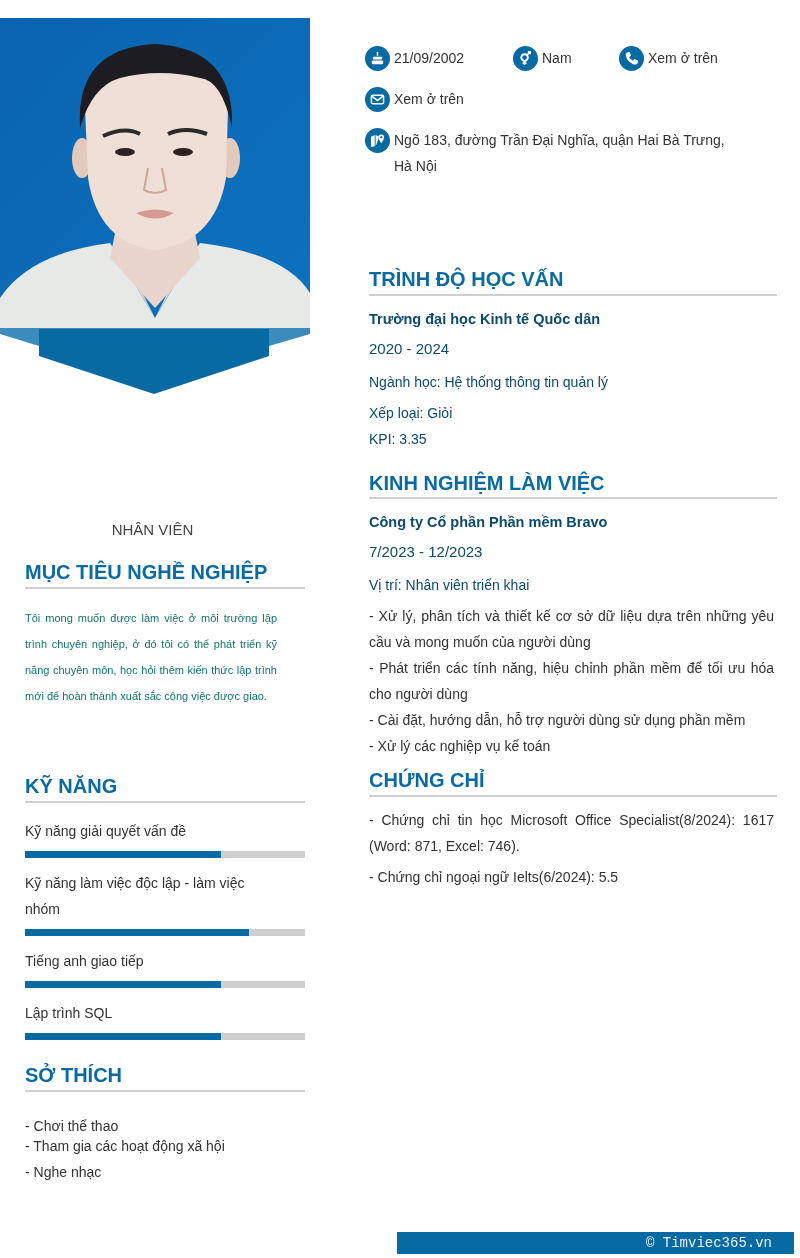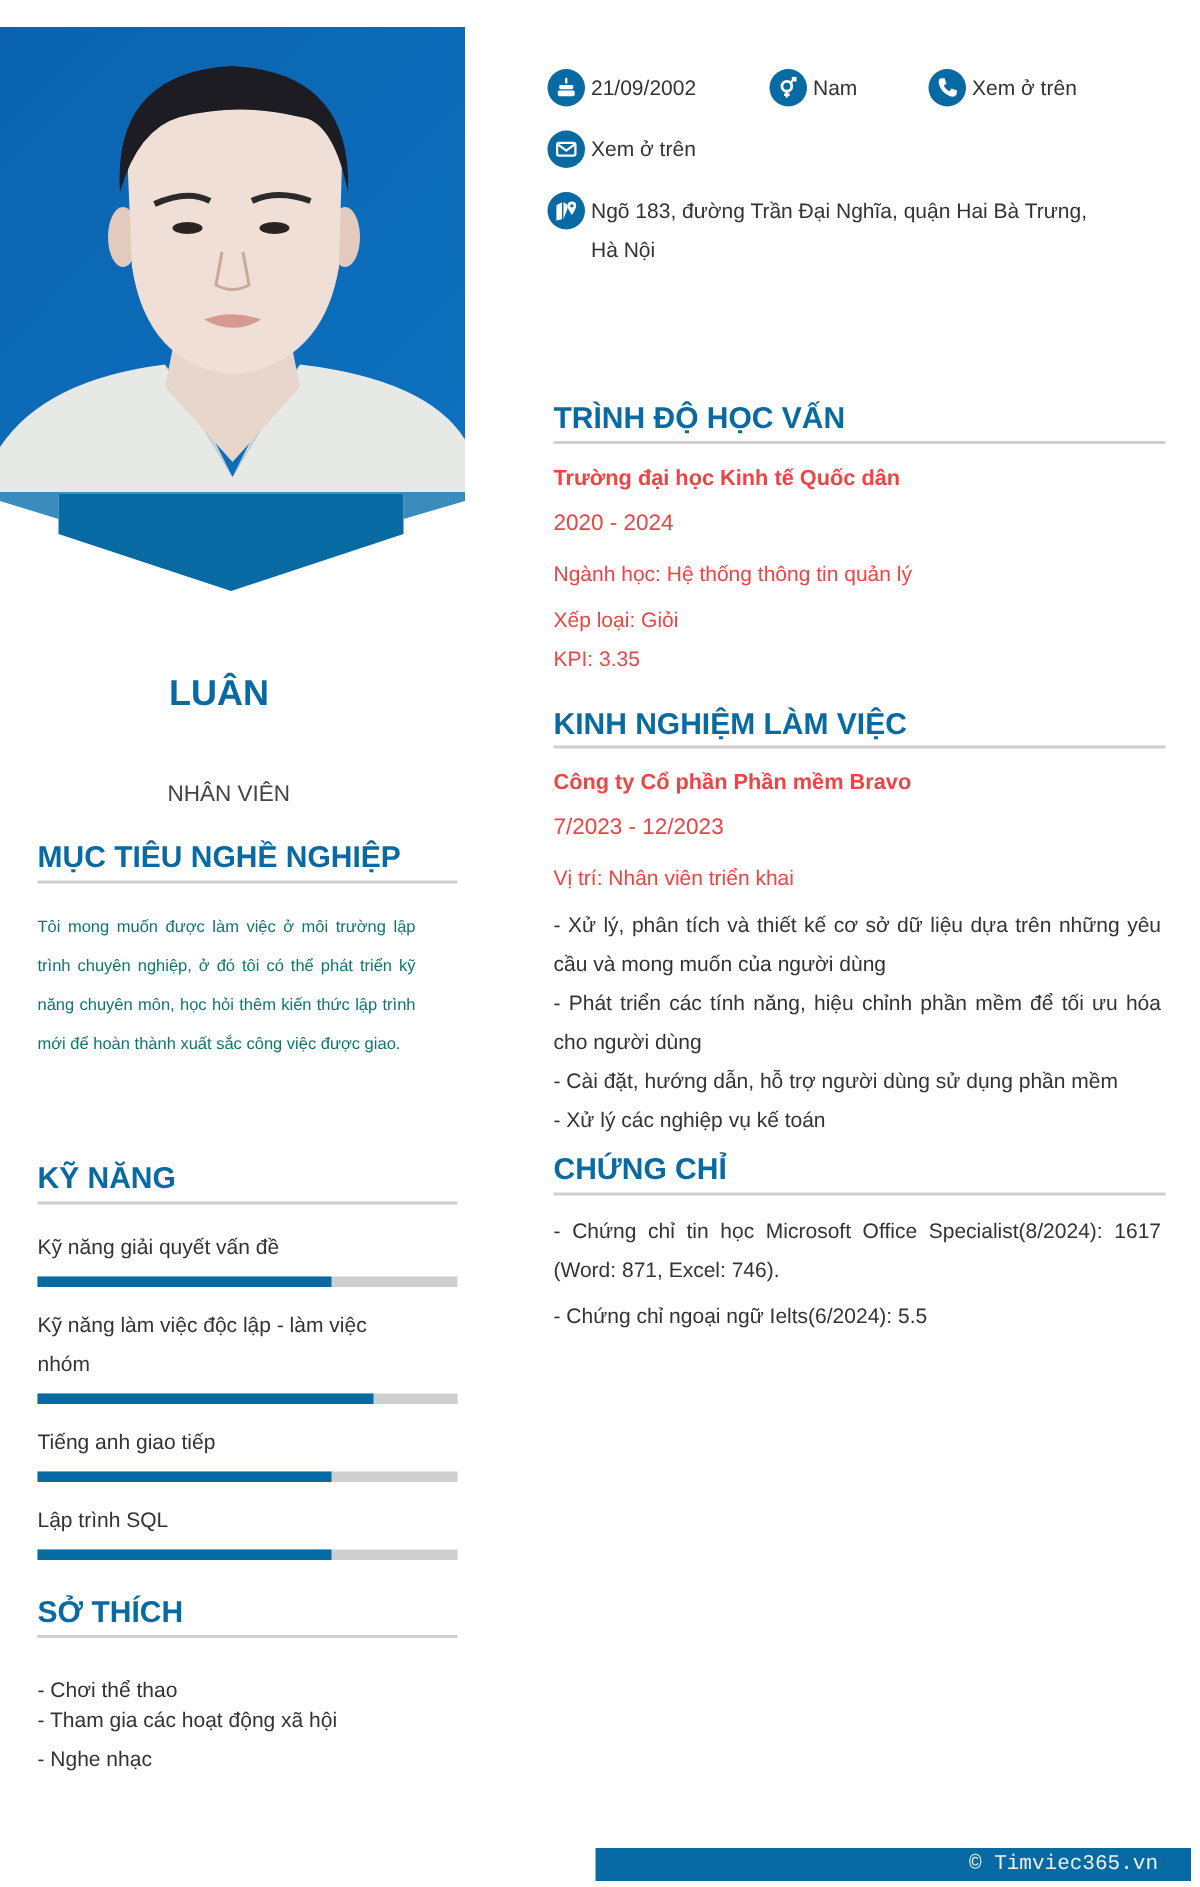--- a/index.html
+++ b/index.html
@@ -22,21 +22,21 @@
   .skill-bar { position: absolute; left: 25px; width: 280px; height: 7px; background: #cfcfcf; }
   .skill-fill { height: 100%; background: #086aa2; }
 
   .hobby { position: absolute; left: 25px; font-size: 14px; line-height: 26px; color: #333; }
 
   
   .info { position: absolute; display: flex; align-items: flex-start; font-size: 14px; color: #333; line-height: 26px; }
   .info .ic { width: 25px; height: 25px; border-radius: 50%; background: #086aa2; display: flex; align-items: center; justify-content: center; flex: 0 0 25px; margin-right: 4px; margin-top: 1px; }
   .info .ic svg { display: block; }
 
-  .r-text { position: absolute; left: 369px; font-size: 14px; line-height: 26px; color: #ef4444; }
+  .r-text { position: absolute; left: 369px; font-size: 14px; line-height: 26px; color: #0c4a6e; }
   .r-bold { font-weight: bold; font-size: 14.5px; }
   .r-date { font-size: 15px; }
   .r-para { position: absolute; left: 369px; width: 405px; font-size: 14px; line-height: 26px; text-align: justify; color: #333; }
 
   .footer { position: absolute; left: 397px; top: 1232px; width: 397px; height: 22px; background: #086aa2; color: #e8f1f8; font-family: "Liberation Mono", "DejaVu Sans Mono", monospace; font-size: 14px; line-height: 22px; text-align: right; padding-right: 22px; }
 </style>
 </head>
 <body>
 
 <div class="photo">
@@ -73,21 +73,20 @@
     <path d="M136 195 Q155 188 174 195 Q155 206 136 195 Z" fill="#d59a90"></path>
   </svg>
 </div>
 
 <svg class="banner" width="310" height="70" viewBox="0 0 310 70">
   <polygon points="0,0 310,0 310,6 269,18 269,1 39,1 39,18 0,6" fill="#3b8bbd"></polygon>
   <polygon points="39,1 269,1 269,28 154,66 39,28" fill="#086aa2"></polygon>
 </svg>
 
 <div class="name">
-  <div>LUÂN</div>
 </div>
 <div class="job">NHÂN VIÊN</div>
 
 <div class="sec-title" style="left:25px; top:559px;">MỤC TIÊU NGHỀ NGHIỆP</div>
 <div class="sec-line" style="left:25px; top:587px; width:280px;"></div>
 <div class="objective">Tôi mong muốn được làm việc ở môi trường lập trình chuyên nghiệp, ở đó tôi có thể phát triển kỹ năng chuyên môn, học hỏi thêm kiến thức lập trình mới để hoàn thành xuất sắc công việc được giao.</div>
 
 <div class="sec-title" style="left:25px; top:773px;">KỸ NĂNG</div>
 <div class="sec-line" style="left:25px; top:801px; width:280px;"></div>
 

